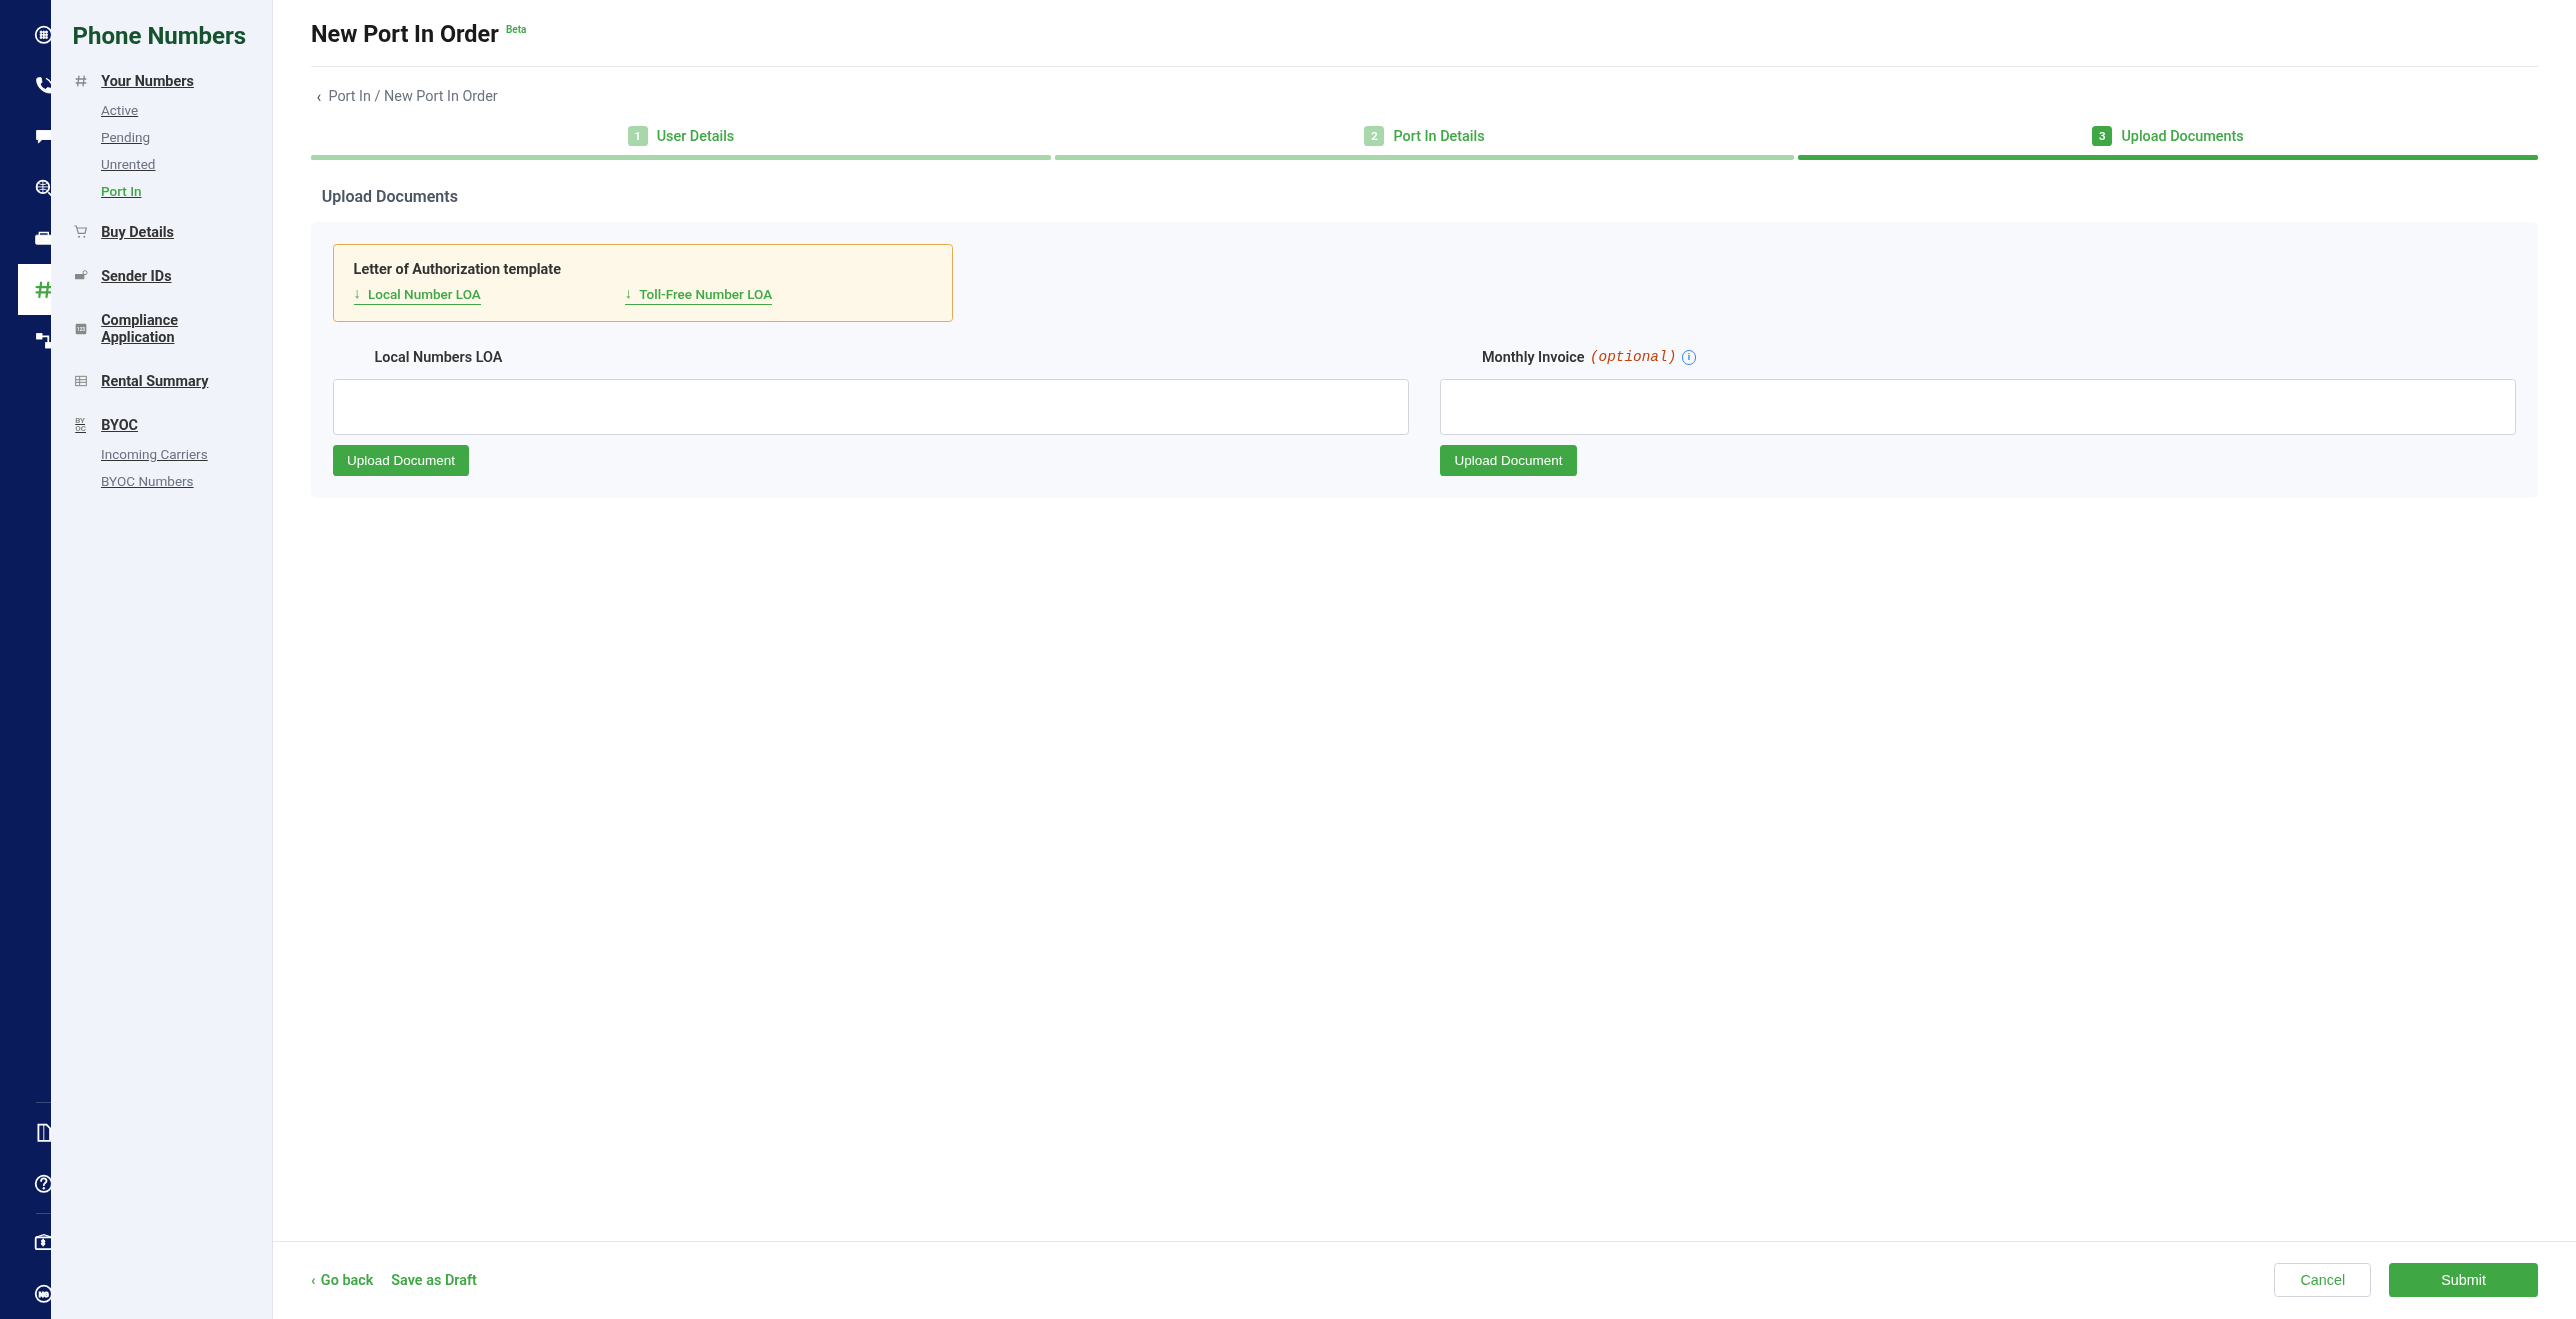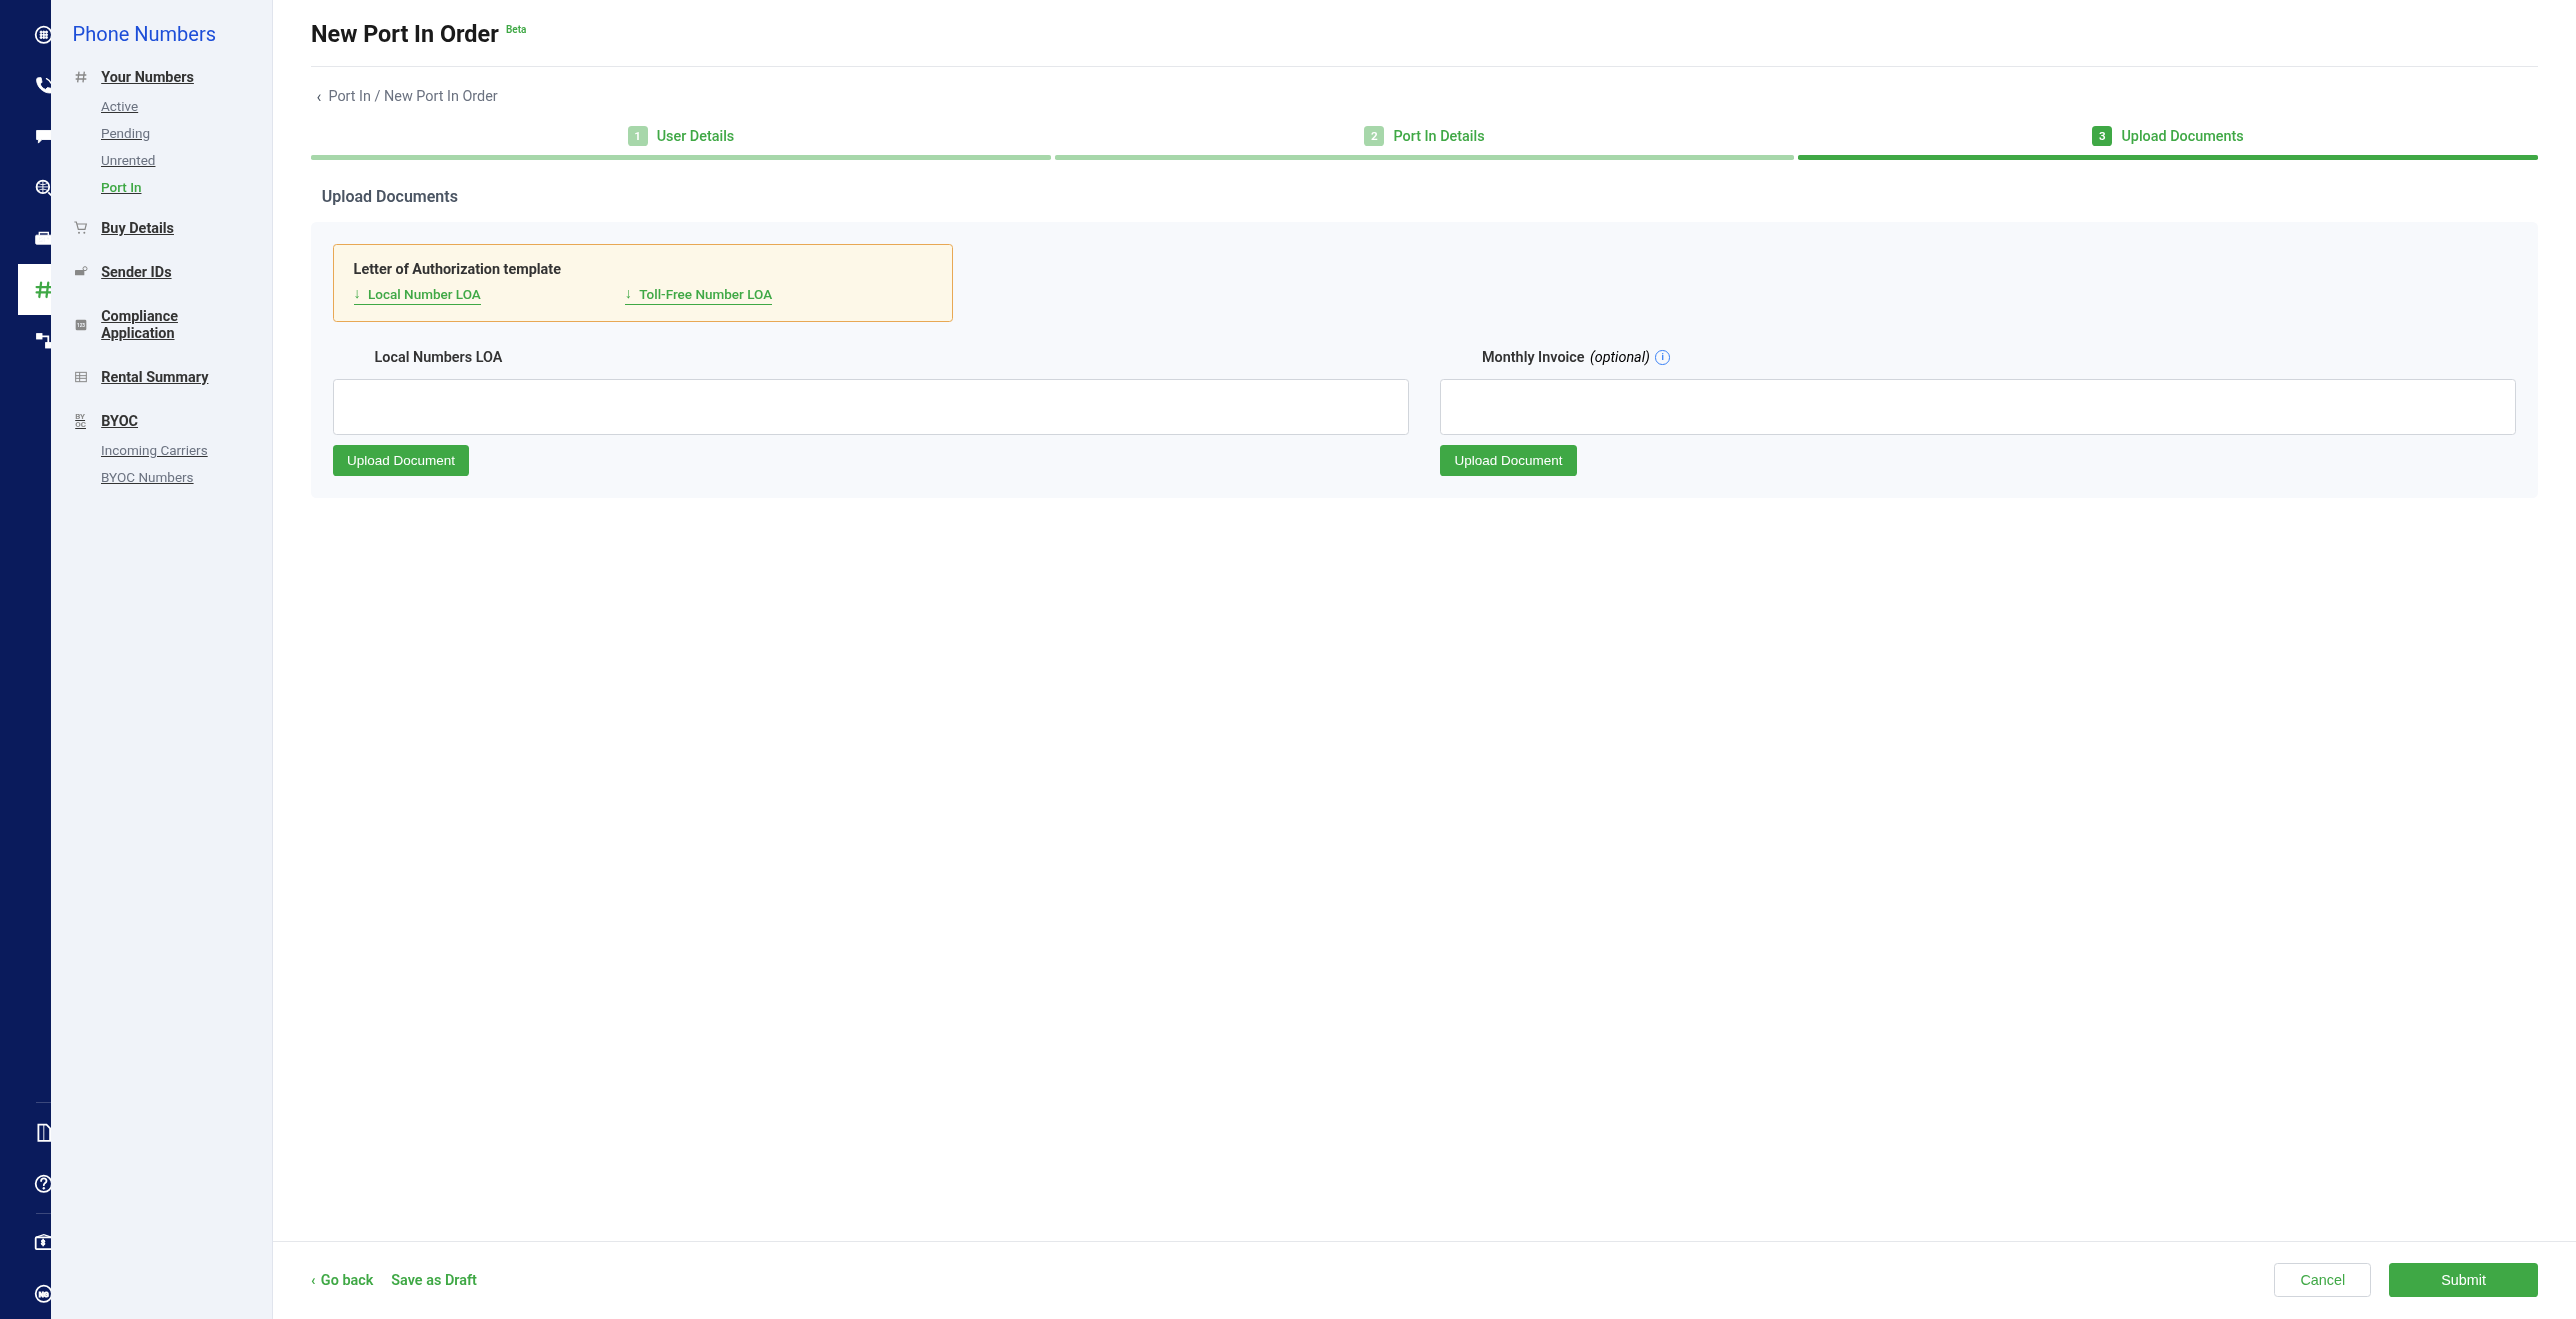--- a/index.html
+++ b/index.html
@@ -62,23 +62,23 @@
       flex: 1;
     }
     
     .sidebar {
       width: 222px;
       background: #f0f3f9;
       padding: 21.6px 0;
       border-right: 0.9px solid #e0e4ed;
     }
     .sidebar-title {
-      font-size: 20px;
-      font-weight: 400;
-      color: #1d4ed8;
+      font-size: 24px;
+      font-weight: 700;
+      color: #14532d;
       padding: 0 21.6px 16px 21.6px;
     }
     .sidebar-group {
       margin-bottom: 12.6px;
       text-decoration: underline;
     }
     .sidebar-group-header {
       display: flex;
       align-items: center;
       gap: 12.6px;
@@ -264,22 +264,23 @@
       padding-left: 42px;
     }
     .upload-label {
       font-size: 14.4px;
       font-weight: 600;
       color: #333;
     }
     .upload-optional {
       font-size: 14.4px;
       font-style: italic;
-      color: #000000;
+      color: #c2410c;
       font-weight: 400;
+      font-family: Liberation Mono, monospace;
     }
     .info-icon {
       width: 14.4px;
       height: 14.4px;
       border-radius: 50%;
       border: 1.3px solid #3b82f6;
       color: #3b82f6;
       display: inline-flex;
       align-items: center;
       justify-content: center;

